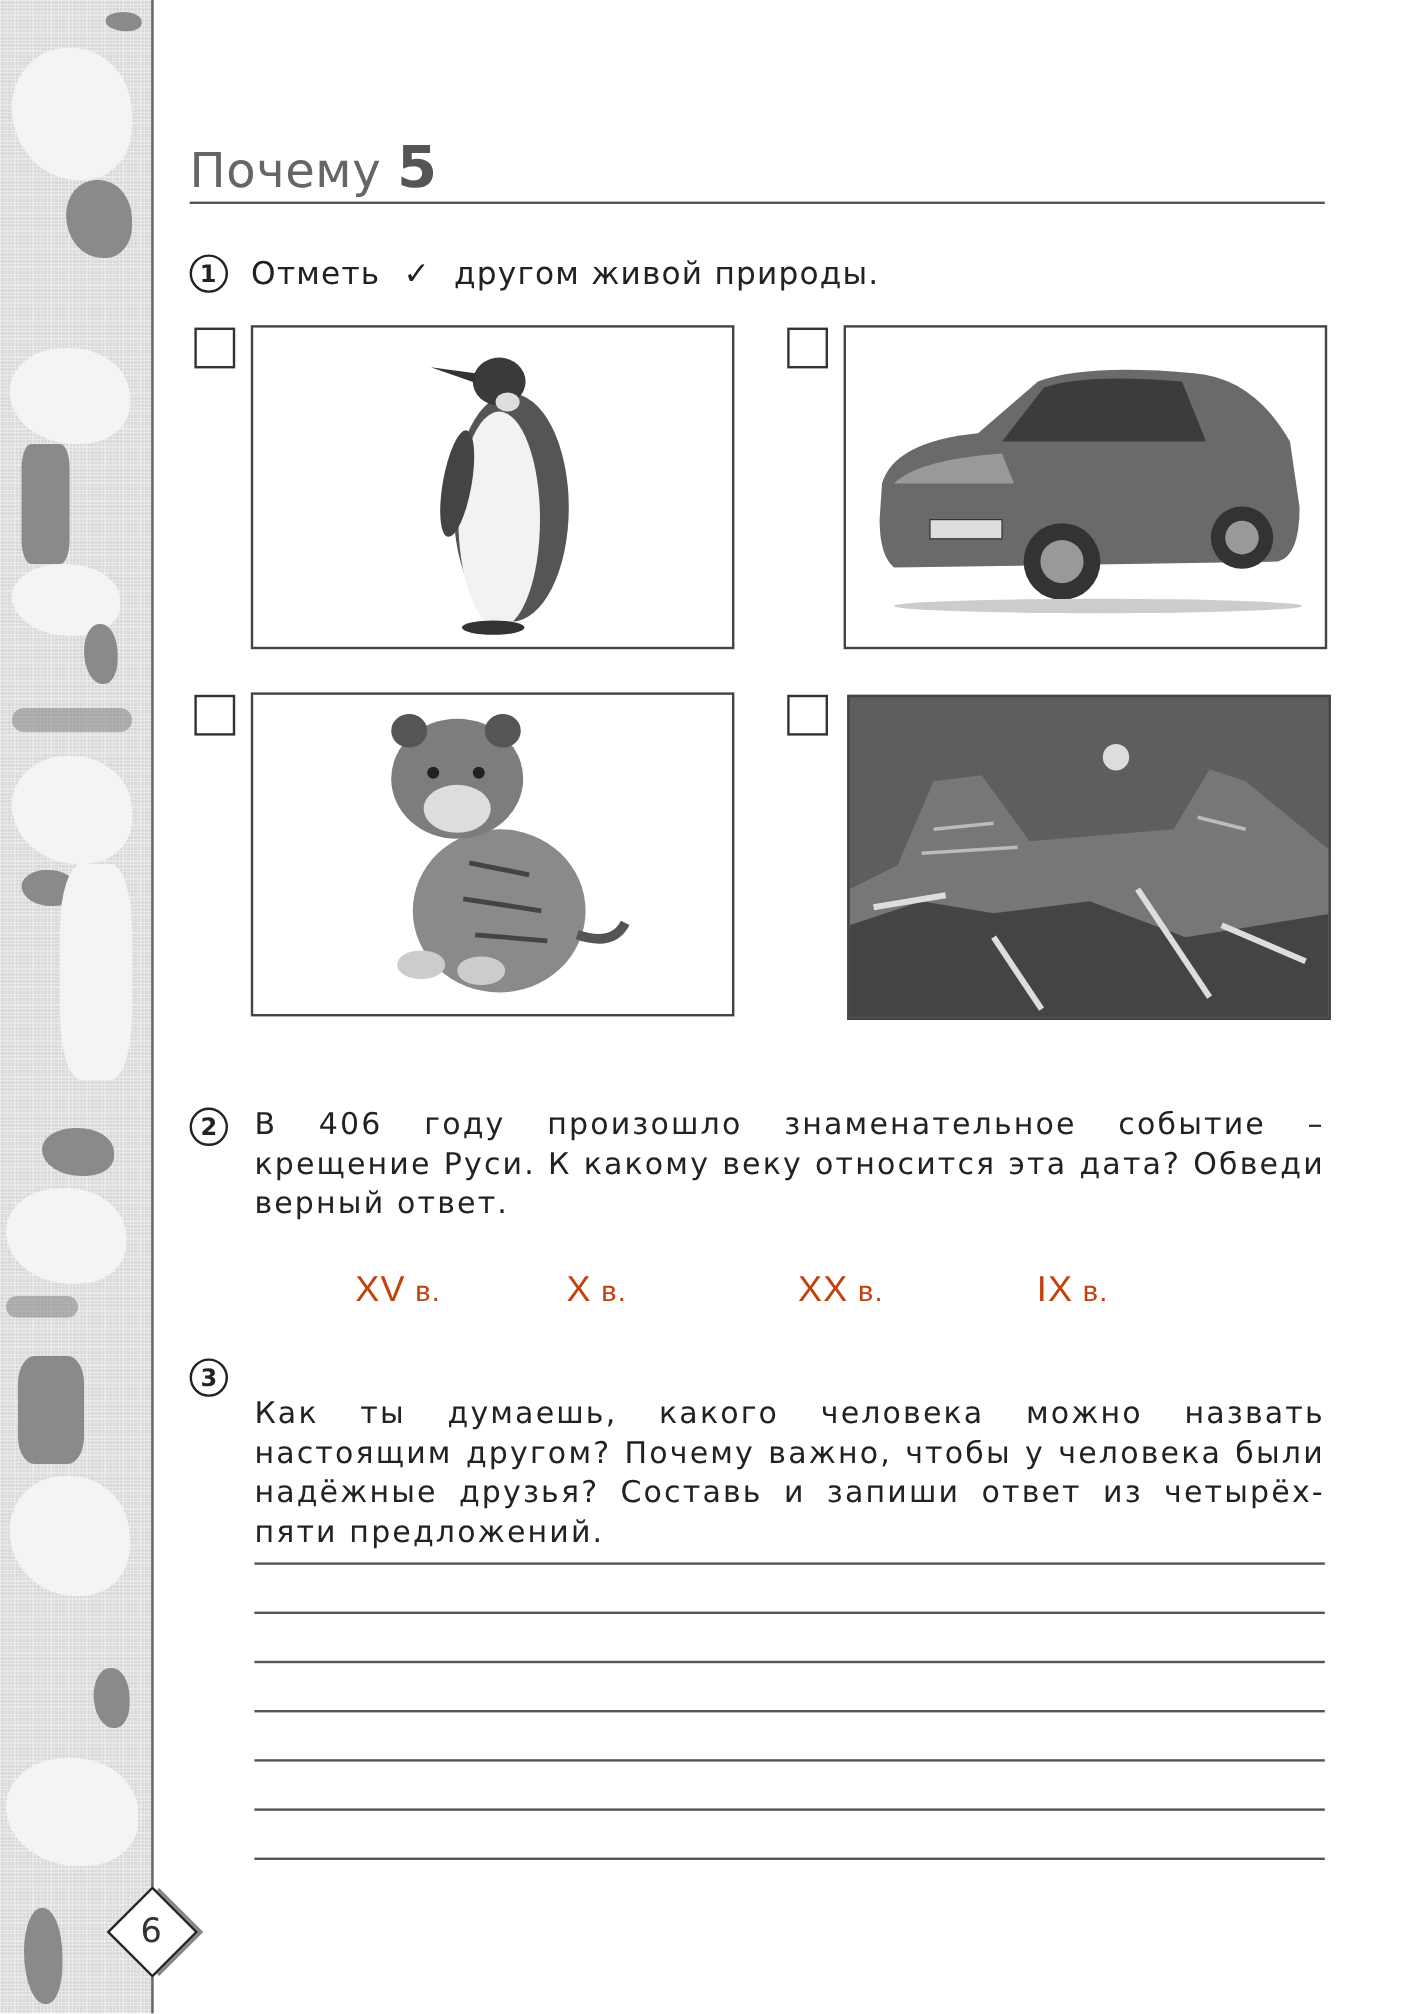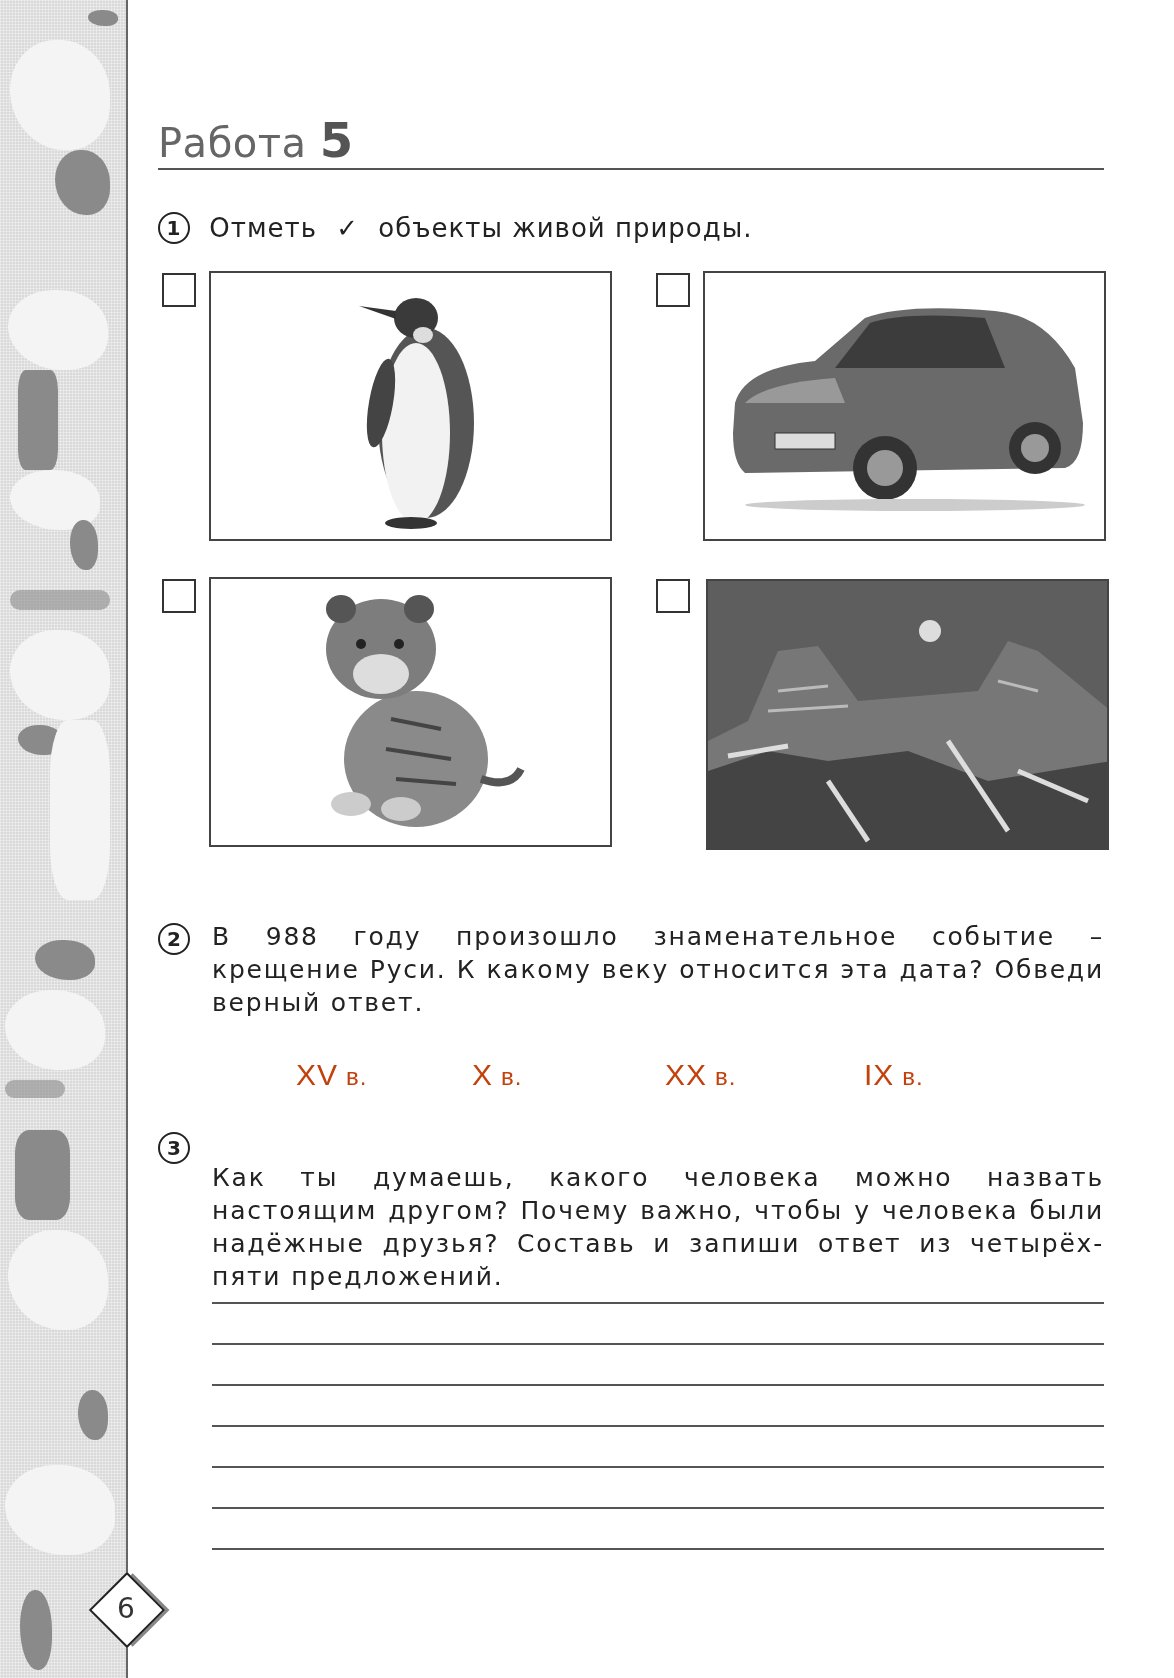--- a/index.html
+++ b/index.html
@@ -55,30 +55,30 @@
   <div class="silhouette sil-white" style="left:5px;top:990px;width:100px;height:80px;"></div>
   <div class="silhouette sil-dark" style="left:5px;top:1080px;width:60px;height:18px;border-radius:10px;opacity:0.6;"></div>
   <div class="silhouette sil-dark" style="left:15px;top:1130px;width:55px;height:90px;border-radius:25%;"></div>
   <div class="silhouette sil-white" style="left:8px;top:1230px;width:100px;height:100px;"></div>
   <div class="silhouette sil-dark" style="left:78px;top:1390px;width:30px;height:50px;"></div>
   <div class="silhouette sil-white" style="left:5px;top:1465px;width:110px;height:90px;"></div>
   <div class="silhouette sil-dark" style="left:20px;top:1590px;width:32px;height:80px;"></div>
 </div>
 
 <div class="title">
-  <span>Работа</span>
+  <span>Почему</span>
   <span class="num">5</span>
 </div>
 <div class="title-rule"></div>
 
 <div class="q" style="top:212px;">
   <span class="qnum">1</span>
   <span>Отметь</span>
   <span style="margin:0 10px;">✓</span>
-  <span>объекты живой природы.</span>
+  <span>другом живой природы.</span>
 </div>
 
 <div class="checkbox" style="left:162px;top:273px;"></div>
 <div class="frame" style="left:209px;top:271px;width:403px;height:270px;">
   <svg width="403" height="270" viewBox="0 0 403 270">
     <ellipse cx="215" cy="150" rx="48" ry="95" fill="#555"></ellipse>
     <ellipse cx="205" cy="160" rx="34" ry="90" fill="#f2f2f2"></ellipse>
     <ellipse cx="170" cy="130" rx="12" ry="45" fill="#444" transform="rotate(10 170 130)"></ellipse>
     <ellipse cx="205" cy="45" rx="22" ry="20" fill="#3a3a3a"></ellipse>
     <path d="M185 38 L148 33 L185 46 Z" fill="#333"></path>
@@ -125,21 +125,21 @@
     <rect width="403" height="271" fill="#5e5e5e"></rect>
     <circle cx="222" cy="50" r="11" fill="#ddd"></circle>
     <path d="M0 160 L40 140 L70 70 L110 65 L150 120 L210 115 L270 110 L300 60 L330 70 L403 130 L403 271 L0 271 Z" fill="#777"></path>
     <path d="M0 190 L60 170 L120 180 L200 170 L280 200 L403 180 L403 271 L0 271 Z" fill="#444"></path>
     <path d="M20 175 L80 165 M120 200 L160 260 M240 160 L300 250 M310 190 L380 220" stroke="#ddd" stroke-width="5" fill="none"></path>
     <path d="M70 110 L120 105 M60 130 L140 125 M290 100 L330 110" stroke="#bbb" stroke-width="3" fill="none"></path>
   </svg>
 </div>
 
 <div class="qnum-abs" style="top:923px;">2</div>
-<div class="q2text" style="top:920px;">В 988 году произошло знаменательное событие – крещение Руси. К какому веку относится эта дата? Обведи верный ответ.</div>
+<div class="q2text" style="top:920px;">В 406 году произошло знаменательное событие – крещение Руси. К какому веку относится эта дата? Обведи верный ответ.</div>
 
 <div class="option" style="left:296px;">
   <span>XV</span><span class="suffix">в.</span>
 </div>
 <div class="option" style="left:472px;">
   <span>X</span><span class="suffix">в.</span>
 </div>
 <div class="option" style="left:665px;">
   <span>XX</span><span class="suffix">в.</span>
 </div>

